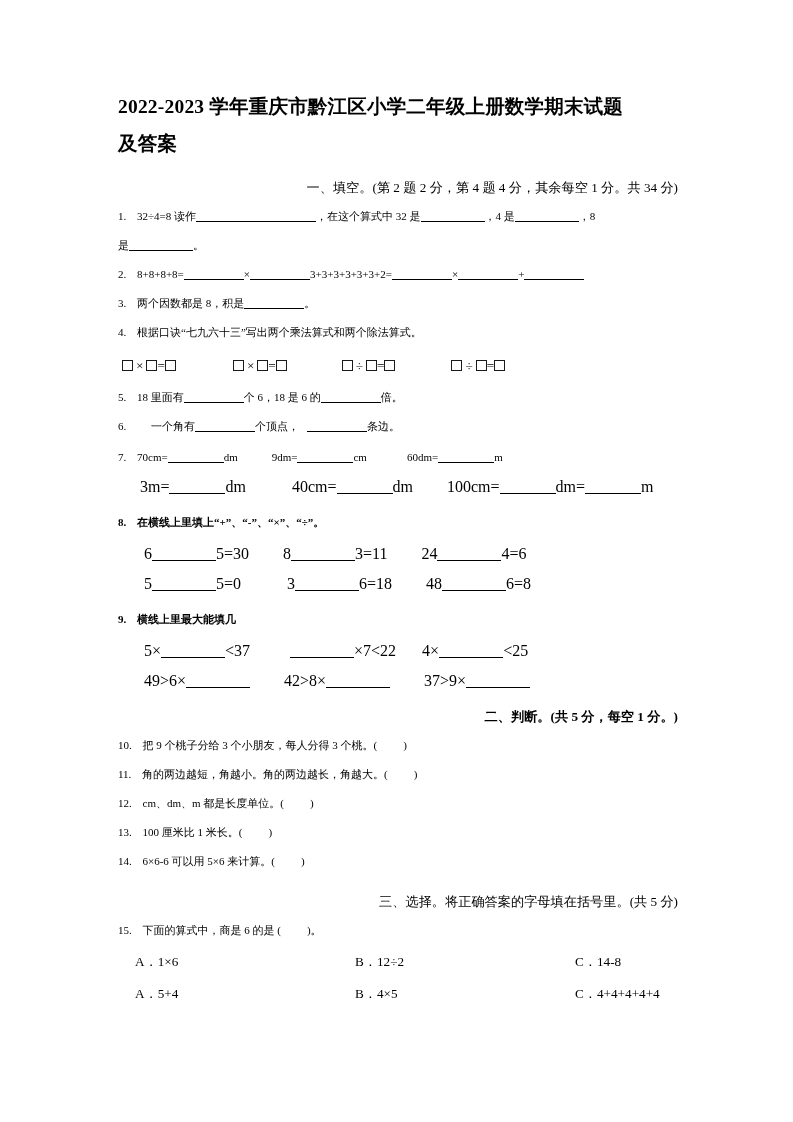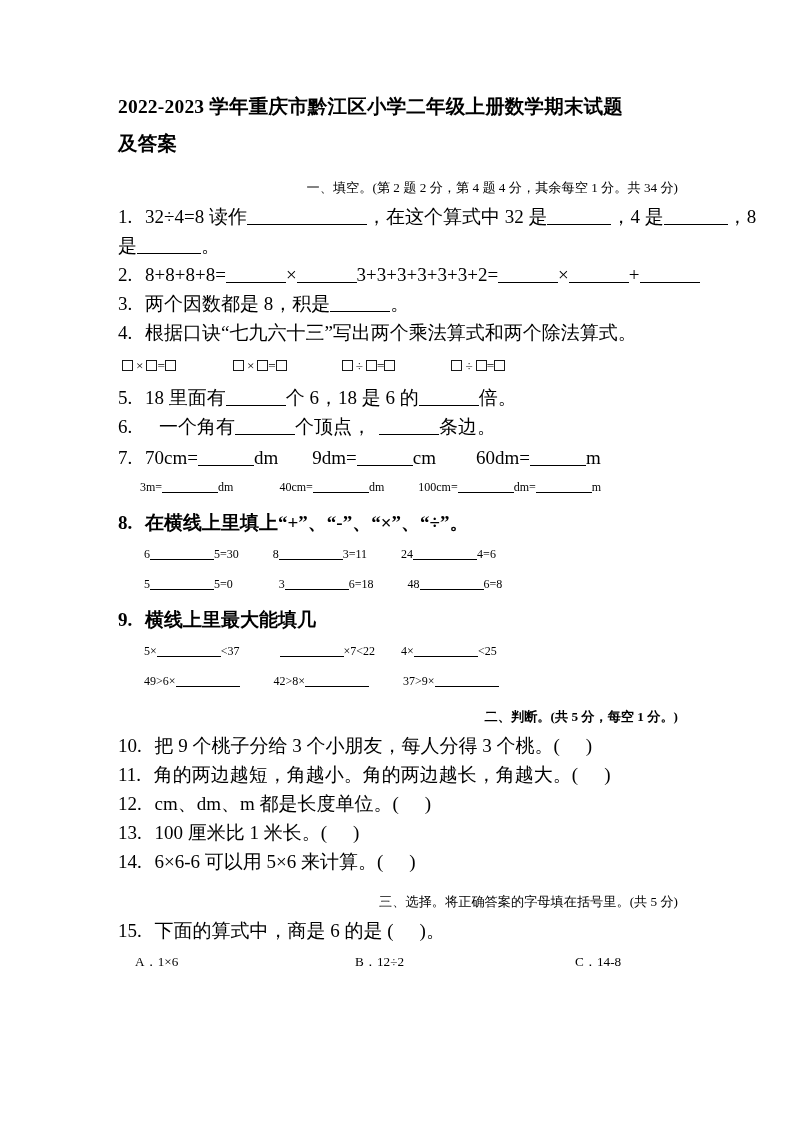--- a/index.html
+++ b/index.html
@@ -32,26 +32,26 @@
   .title .ln2 { display: block; }
 
   .sec-head {
     font-size: 13.2px;
     line-height: 29px;
     margin-top: 11px;
     white-space: nowrap;
     text-align: right;
   }
   .q {
-    font-size: 19px;
+    font-size: 11px;
     line-height: 29px;
     white-space: nowrap;
   }
   .sub {
-    font-size: 12px;
+    font-size: 16px;
     line-height: 30px;
     white-space: nowrap;
   }
 
   
   .bl {
     display: inline-block;
     border-bottom: 1.1px solid #000;
     vertical-align: -2px;
     height: 13px;
@@ -213,14 +213,19 @@
   <div class="q">
     <span>15.</span>
     <span class="sp8"></span><span>下面的算式中，商是 6 的是 (</span><span class="sp26"></span><span>)。</span>
   </div>
   <div class="opts gapsm">
     <span class="opt optA">A．1×6</span>
     <span class="opt optB">B．12÷2</span>
     <span class="opt optC">C．14-8</span>
   </div>
 
+  <div class="opts gapsm">
+    <span class="opt optA">A．5+4</span>
+    <span class="opt optB">B．4×5</span>
+    <span class="opt optC">C．4+4+4+4+4</span>
+  </div>
 
 </div>
 
 </body></html>

